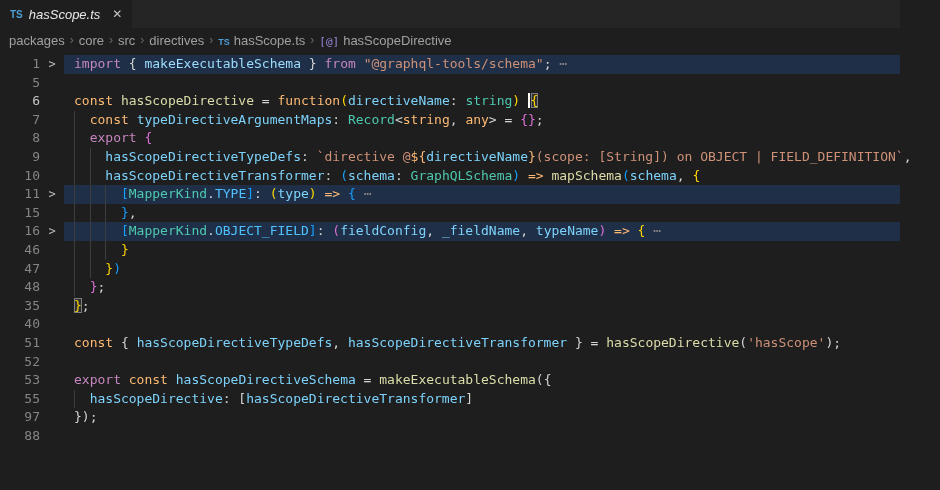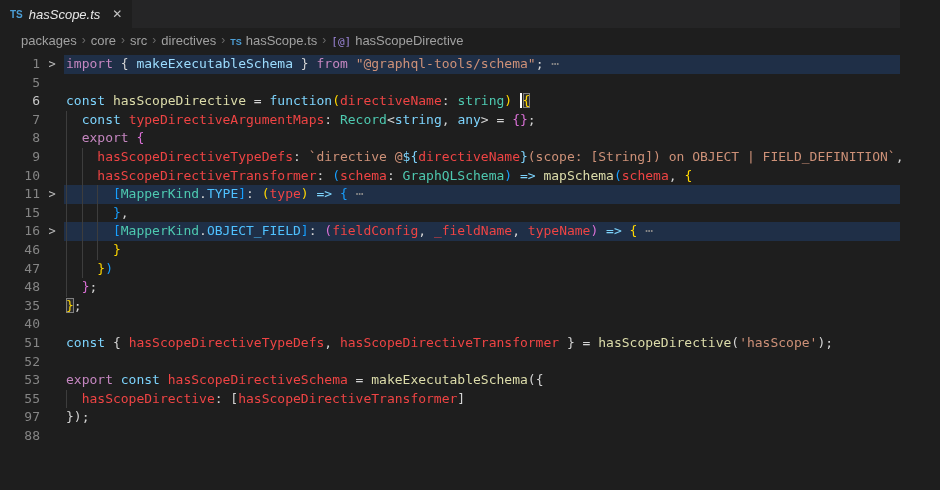--- a/index.html
+++ b/index.html
@@ -7,42 +7,42 @@
   .root{width:900px;height:490px;background:#1e1e1e;font-family:"Liberation Sans",sans-serif;}
 
   
   .tabbar{height:28px;background:#252526;display:flex;align-items:stretch;}
   .tab{background:#1e1e1e;display:flex;align-items:center;padding:0 10px 0 10px;gap:6px;min-width:112px;}
   .tab .ticon{color:#4d9fd6;font-weight:bold;font-size:10px;letter-spacing:0;}
   .tab .ttitle{color:#e9e9e9;font-style:italic;font-size:13px;}
   .tab .tclose{color:#c5c5c5;font-size:12px;margin-left:6px;cursor:pointer;}
 
   
-  .breadcrumb{height:24px;display:flex;align-items:center;padding-left:21px;font-size:13px;color:#a0a0a0;background:#1e1e1e;white-space:pre;}
+  .breadcrumb{height:24px;display:flex;align-items:center;padding-left:9px;font-size:13px;color:#a0a0a0;background:#1e1e1e;white-space:pre;}
   .bc-sep{color:#6a6a6a;padding:0 5px;font-size:12px;}
   .bc-item{color:#a0a0a0;cursor:pointer;}
   .bc-ticon{color:#4d9fd6;font-weight:bold;font-size:9px;margin-right:4px;}
   .bc-symicon{color:#9d86d9;font-size:11px;margin-right:4px;font-family:"DejaVu Sans Mono",monospace;}
 
   
   .editor{padding-top:3px;font-family:"DejaVu Sans Mono",monospace;font-size:13px;}
   .line{display:flex;height:18.6px;line-height:18.6px;white-space:pre;}
   .gut{width:64px;flex:none;display:flex;}
   .num{width:40px;text-align:right;color:#858585;flex:none;}
   .num.active{color:#c6c6c6;}
   .chev{width:24px;text-align:center;color:#b8b8b8;font-size:12px;flex:none;cursor:pointer;}
-  .body{flex:1;padding-left:2px;}
+  .body{flex:1;padding-left:10px;}
   .line.hl .body{background:#1f2f47;}
   .ind{display:inline-block;height:18.6px;vertical-align:top;
        background-image:repeating-linear-gradient(to right,#3d3d3d 0,#3d3d3d 1px,transparent 1px,transparent 15.66px);}
 
   
-  .tk-kw{color:#7dd3fc;}   
+  .tk-kw{color:#fdba74;}   
   .tk-ctl{color:#C586C0;}  
-  .tk-var{color:#ef4444;margin-top:8px;}
+  .tk-var{color:#7dd3fc;margin-top:8px;}
   .tk-imp{color:#9CDCFE;}
   .tk-typ{color:#4EC9B0;}
   .tk-cst{color:#4FC1FF;}
   .tk-fn{color:#DCDCAA;}
   .tk-str{color:#CE9178;}
   .tk-w{color:#D4D4D4;}
   .tk-ell{color:#868686;}
   .tk-b1{color:#FFD700;}
   .tk-b2{color:#DA70D6;}
   .tk-b3{color:#179FFF;}

